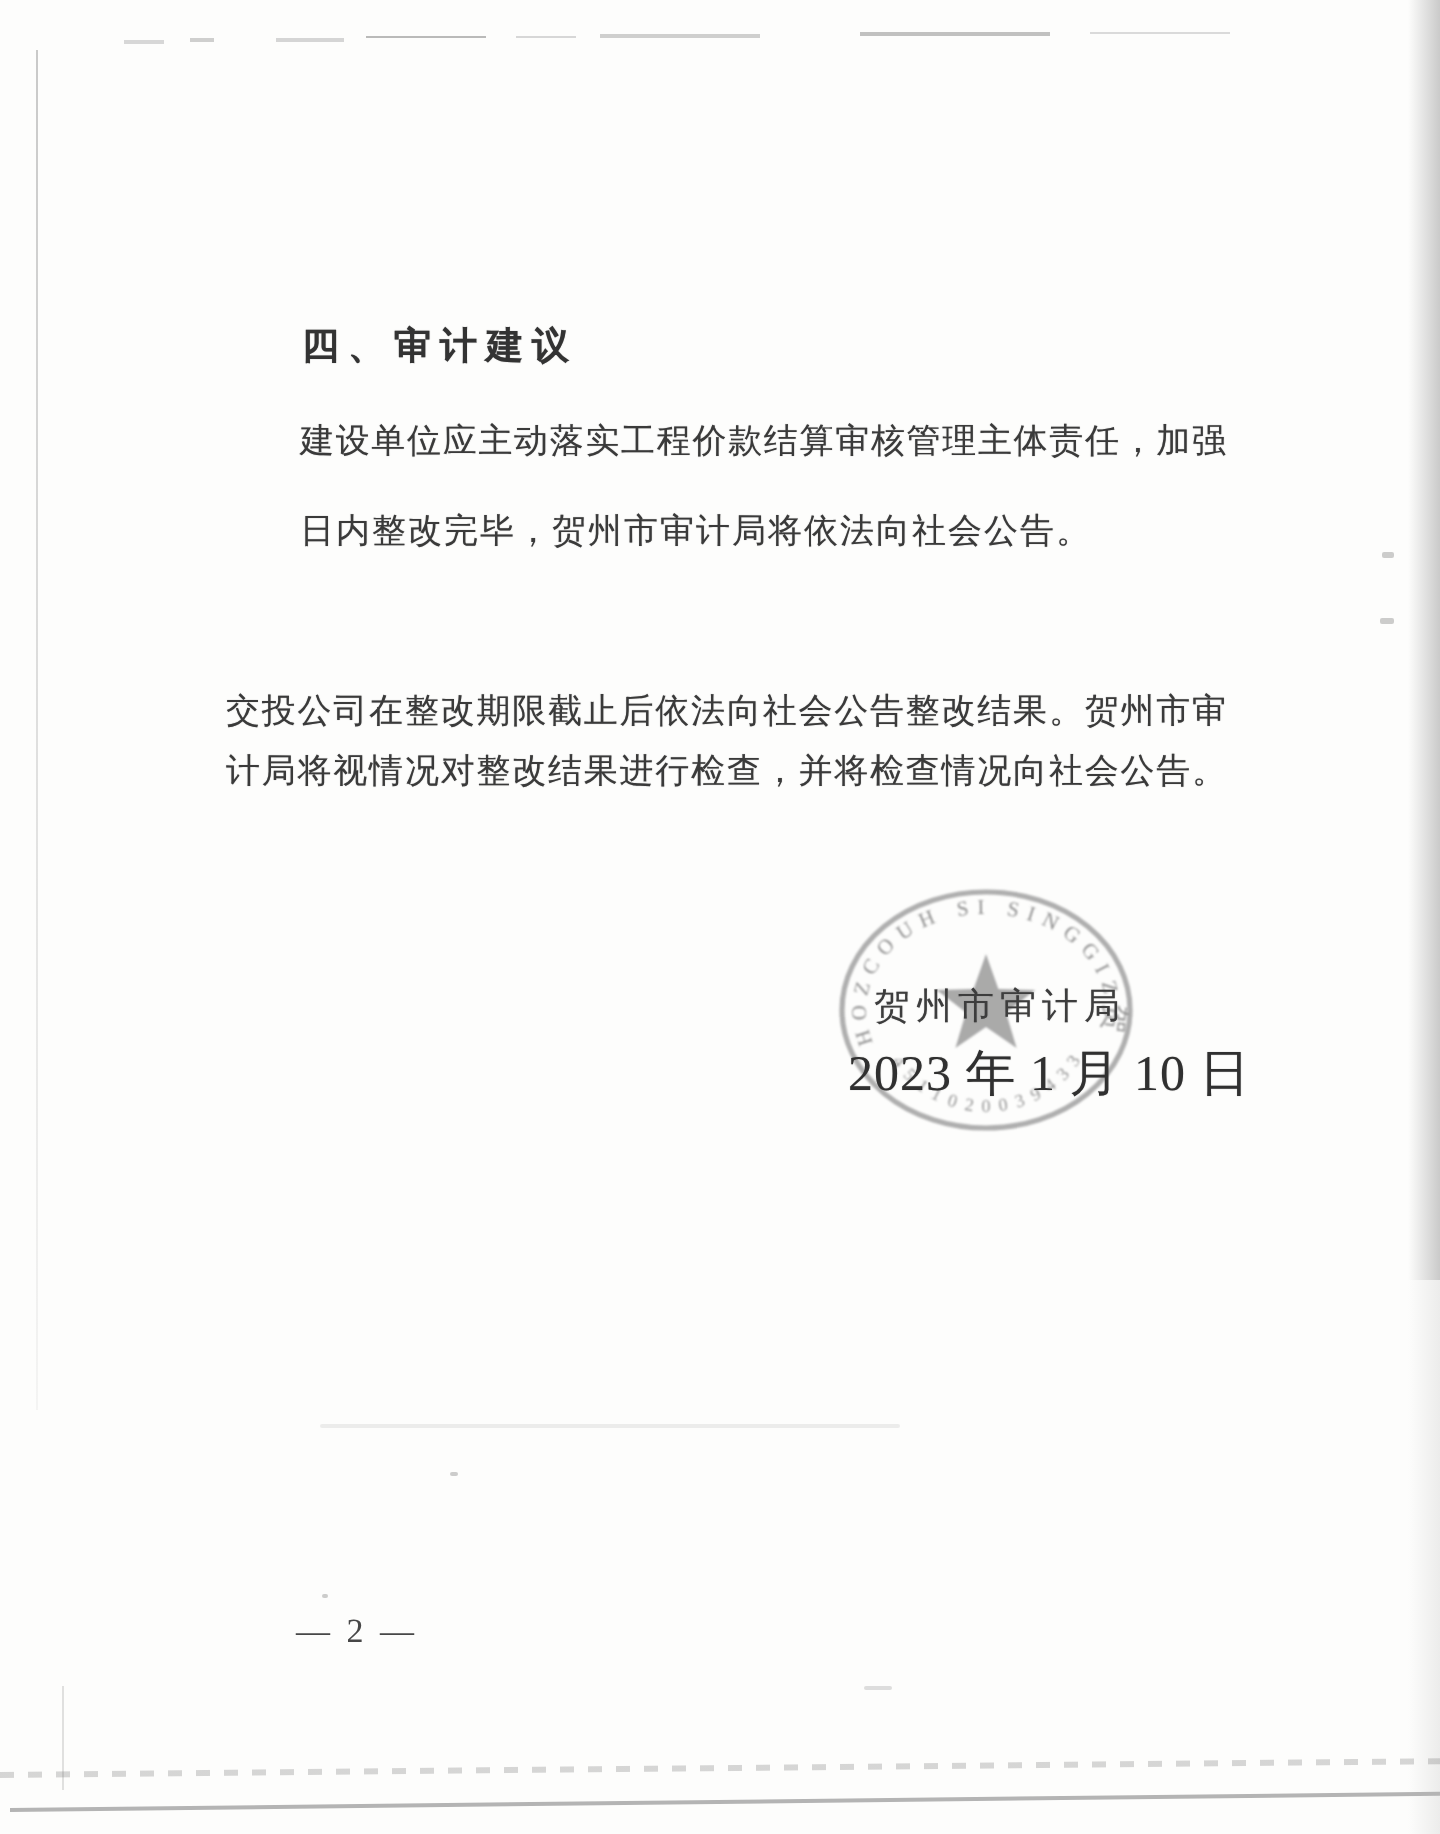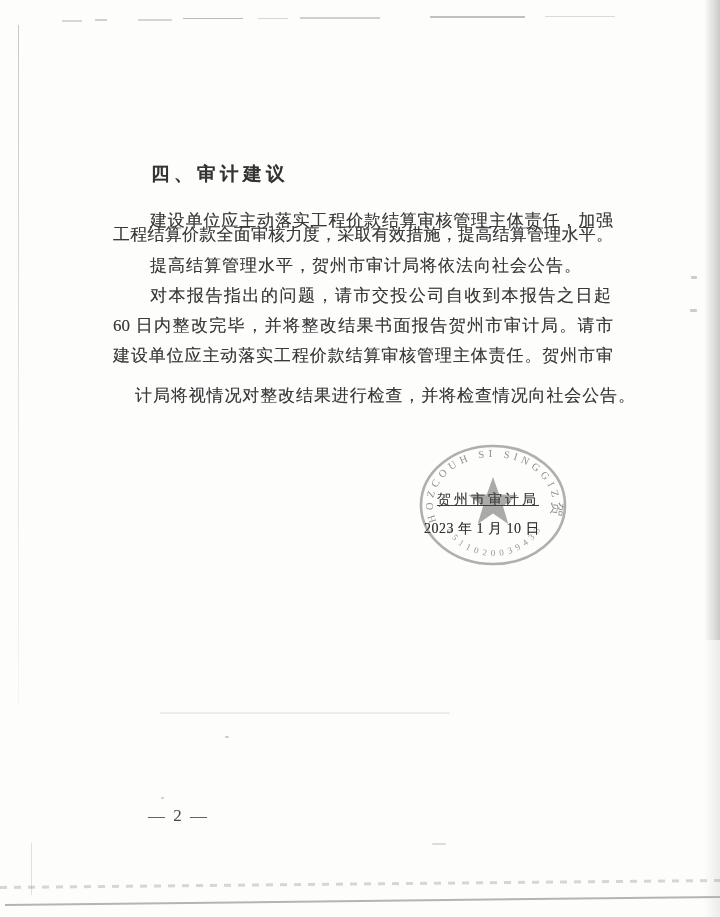--- a/index.html
+++ b/index.html
@@ -22,32 +22,31 @@
     text-align-last:justify;
   }
   .l1{left:113px;top:134px;letter-spacing:2.8px;}
   .l2{left:151px;top:163px;font-weight:bold;font-size:18.5px;letter-spacing:4.5px;color:#333;}
   .l3{left:150px;top:210px;width:463px;}
   .l4{left:113px;top:224px;width:500px;}
   .l5{left:150px;top:255px;letter-spacing:1px;}
   .l6{left:150px;top:285px;width:461px;}
   .l7{left:113px;top:315px;width:500px;}
   .l8{left:113px;top:345px;width:500px;}
-  .l9{left:113px;top:385px;width:500px;margin-left:22px;}
+  .l9{left:113px;top:375px;width:500px;}
   
   .seal-svg{position:absolute;left:400px;top:420px;width:200px;height:170px;}
   .sig-org{
     position:absolute;left:437px;top:491px;z-index:5;
-    font-size:14px;letter-spacing:3px;color:#3d3d3d;white-space:nowrap;
+    font-size:18px;letter-spacing:3px;color:#3d3d3d;white-space:nowrap;
     text-shadow:0 0 .5px rgba(70,70,70,.5);
-    text-decoration:underline;
   }
   .sig-date{
     position:absolute;left:424px;top:520px;z-index:5;
-    font-size:14px;letter-spacing:.5px;color:#303030;white-space:nowrap;
+    font-size:25px;letter-spacing:.5px;color:#303030;white-space:nowrap;
     text-shadow:0 0 .5px rgba(60,60,60,.5);
   }
   
   .page-num{
     position:absolute;left:148px;top:806px;
     font-size:17px;letter-spacing:2px;color:#474747;white-space:nowrap;
   }
   
   .art{position:absolute;pointer-events:none;}
   .edge-left{
@@ -76,25 +75,22 @@
   .tseg{height:1.5px;background:rgba(120,120,120,.35);top:18px;}
   .speck{background:rgba(130,130,130,.4);border-radius:1px;}
 </style>
 </head>
 <body>
 
 <div class="page">
 
   <div class="line l2">四、审计建议</div>
   <div class="line l3 just">建设单位应主动落实工程价款结算审核管理主体责任，加强</div>
-  <div class="line l4 just">工程结算价款全面审核力度，采取有效措施，提高结算管理水平。</div>
-  <div class="line l5">提高结算管理水平，贺州市审计局将依法向社会公告。</div>
-  <div class="line l6 just">对本报告指出的问题，请市交投公司自收到本报告之日起</div>
-  <div class="line l7 just">60 日内整改完毕，并将整改结果书面报告贺州市审计局。请市</div>
-  <div class="line l8 just">建设单位应主动落实工程价款结算审核管理主体责任。贺州市审</div>
+  <div class="line l5">日内整改完毕，贺州市审计局将依法向社会公告。</div>
+  <div class="line l8 just">交投公司在整改期限截止后依法向社会公告整改结果。贺州市审</div>
   <div class="line l9 just">计局将视情况对整改结果进行检查，并将检查情况向社会公告。</div>
 
   <svg class="seal-svg" viewBox="400 420 200 170">
     <defs>
       <path id="ringPath" d="M 436.6 521.3 A 60 48 0 1 1 549.4 521.3" fill="none"></path>
       <path id="codePath" d="M 444 527 A 54 50 0 0 0 542 527" fill="none"></path>
     </defs>
     <g filter="url(#fuzz)">
       <ellipse cx="493" cy="505" rx="72" ry="59" fill="none" stroke="#a6a6a6" stroke-width="2.6" stroke-opacity="0.9"></ellipse>
       <polygon points="493,477 499.2,494.5 517.7,495 503,506.2 508.3,524 493,513.5 477.7,524 483,506.2 468.3,495 486.8,494.5" fill="#9b9b9b" opacity="0.85"></polygon>

